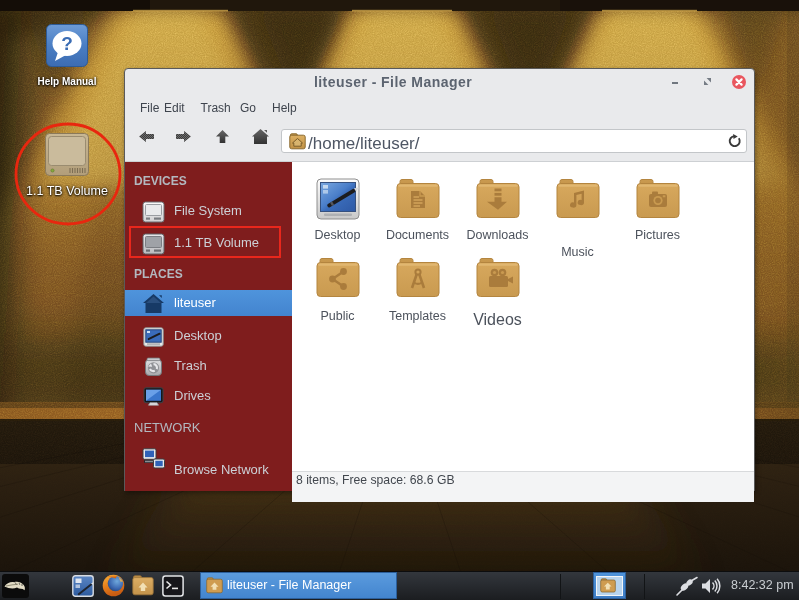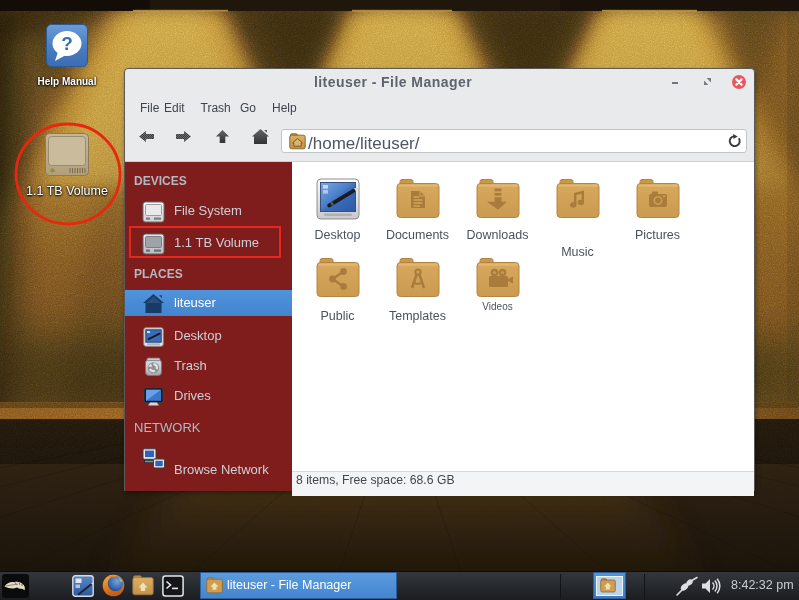--- a/index.html
+++ b/index.html
@@ -450,24 +450,24 @@
             <rect x="2.2" y="5.8" width="39.6" height="2" rx="1" fill="#e2b873" opacity="0.9"></rect>
             <g fill="#aa7c3c">
               <circle cx="18.5" cy="14.5" r="3.8"></circle>
               <circle cx="26.5" cy="14.5" r="3.8"></circle>
               <circle cx="18.5" cy="14.5" r="1.6" fill="#c99a50"></circle>
               <circle cx="26.5" cy="14.5" r="1.6" fill="#c99a50"></circle>
               <rect x="13" y="18" width="19" height="11" rx="1.5"></rect>
               <path d="M32 21 l5 -2.5 v7 l-5 -2.5 z"></path>
             </g>
           </svg></div>
-  <div class="abs" style="left:160.5px;top:139px;width:90px;text-align:center;font-size:10px;color:#4c525c;">Videos</div>
-  </div>
-
-  <div class="abs" style="left:167px;top:402px;width:462px;height:25px;background:#f3f4f5;border-top:1px solid #d8dadc;box-sizing:border-box;font-size:12.2px;color:#42474e;">
+  <div class="abs" style="left:160.5px;top:149px;width:90px;text-align:center;font-size:16px;color:#4c525c;">Videos</div>
+  </div>
+
+  <div class="abs" style="left:167px;top:402px;width:462px;height:31px;background:#f3f4f5;border-top:1px solid #d8dadc;box-sizing:border-box;font-size:12.2px;color:#42474e;">
     <span class="abs" style="left:4px;top:1px;">8 items, Free space: 68.6 GB</span>
   </div>
 
   <div class="abs" style="left:4px;top:157px;width:152px;height:32px;border:2.6px solid #e8271c;box-sizing:border-box;"></div>
 </div>
 
 <div class="abs" style="left:0;top:571px;width:799px;height:29px;background:linear-gradient(#33373d,#1b1d20);border-top:1px solid #0c0d0e;box-sizing:border-box;">
   <div class="abs" style="left:2px;top:2px;width:27px;height:24px;background:#0b0b0b;border-radius:3px;"></div>
 
   <svg class="abs" style="left:4px;top:8px" width="22" height="13" viewBox="0 0 22 13">

